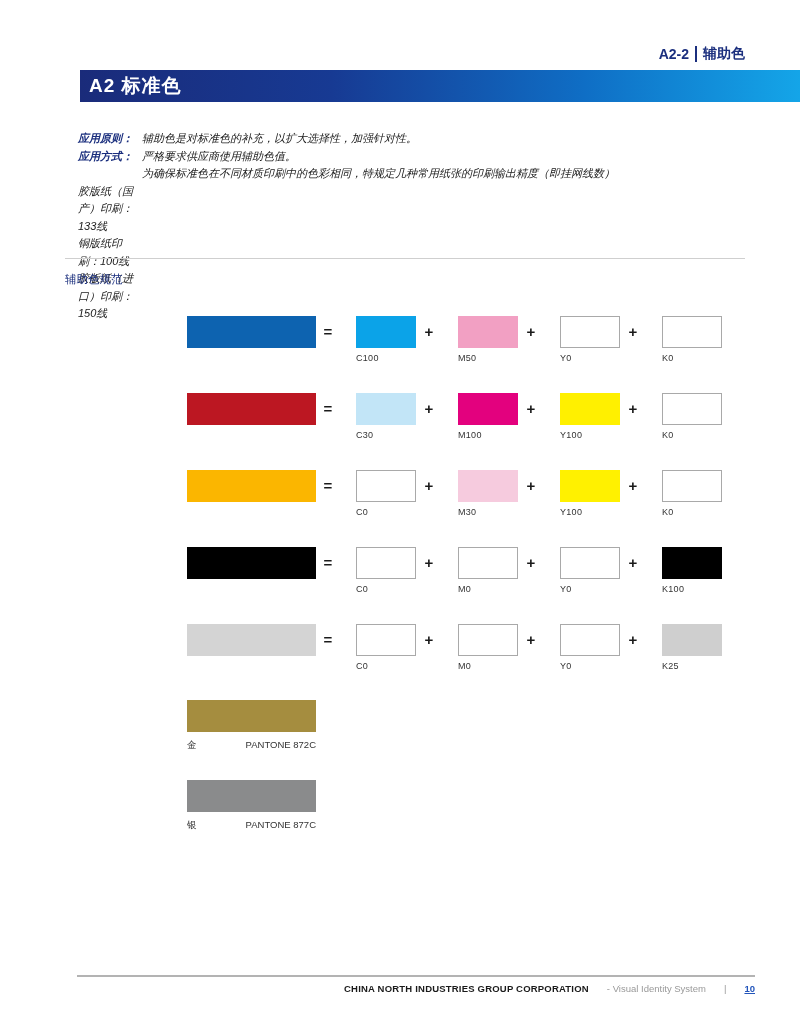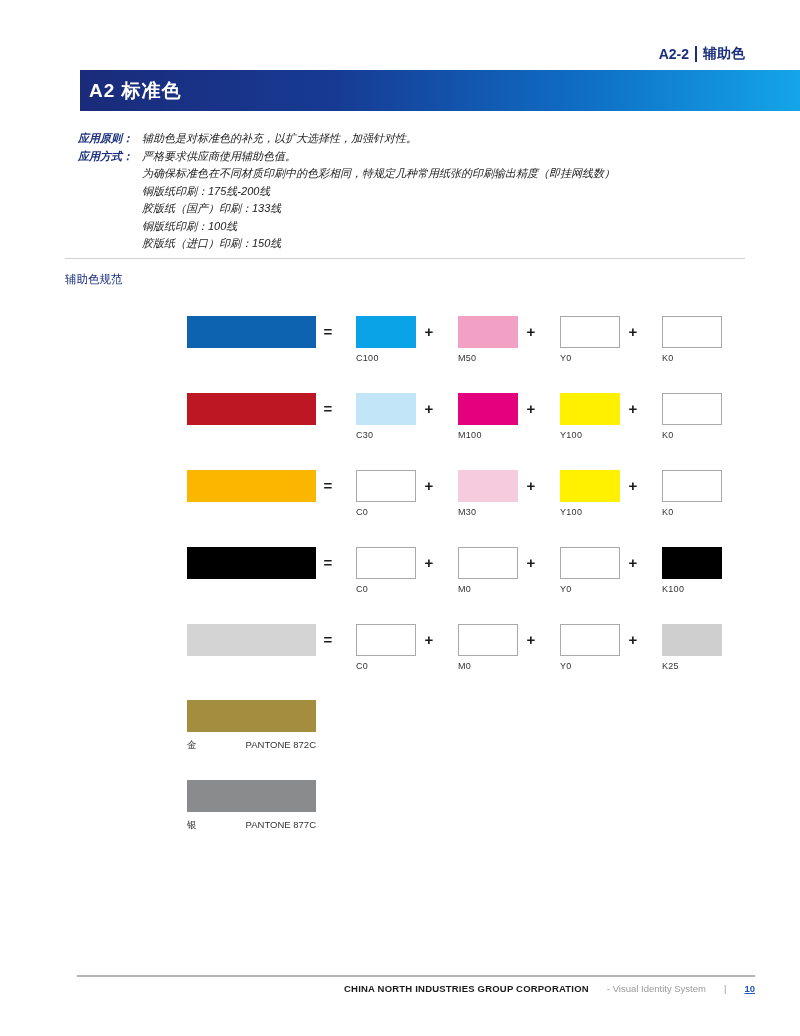--- a/index.html
+++ b/index.html
@@ -12,21 +12,21 @@
   
   .tag {
     position:absolute; top:45px; right:55px;
     font-size:14px; font-weight:bold; color:#1b2f7e;
     display:flex; align-items:center; gap:6px;justify-content:space-between;
   }
   .tag .vbar { width:2px; height:16px; background:#1b2f7e; display:inline-block; }
 
   
   .header-bar {
-    position:absolute; top:70px; left:80px; right:0; height:41px;
+    position:absolute; top:70px; left:80px; right:0; height:32px;
     background:linear-gradient(90deg,#1a2b7a 0%,#173a93 35%,#0f6ec5 70%,#14a5e8 100%);
     display:flex; align-items:center;
   }
   .header-bar .title {
     color:#ffffff; font-size:19px; font-weight:bold; padding-left:9px; letter-spacing:1px;
   }
 
   
   .intro {
     position:absolute; top:130px; left:78px; width:670px;
@@ -91,21 +91,20 @@
 </div>
 
 <div class="intro">
   <span class="lbl">应用原则：</span>
   <span class="txt">辅助色是对标准色的补充，以扩大选择性，加强针对性。</span>
   <span class="lbl">应用方式：</span>
   <span class="txt">严格要求供应商使用辅助色值。</span>
   <span></span>
     <span class="txt">为确保标准色在不同材质印刷中的色彩相同，特规定几种常用纸张的印刷输出精度（即挂网线数）</span>
   <span></span>
-    <span class="txt">铜版纸印刷：175线-200线</span>
   <span></span>
     <span class="txt">胶版纸（国产）印刷：133线</span>
   <span></span>
     <span class="txt">铜版纸印刷：100线</span>
   <span></span>
     <span class="txt">胶版纸（进口）印刷：150线</span>
 </div>
 
 <div class="rule"></div>
 <div class="section-title">辅助色规范</div>

